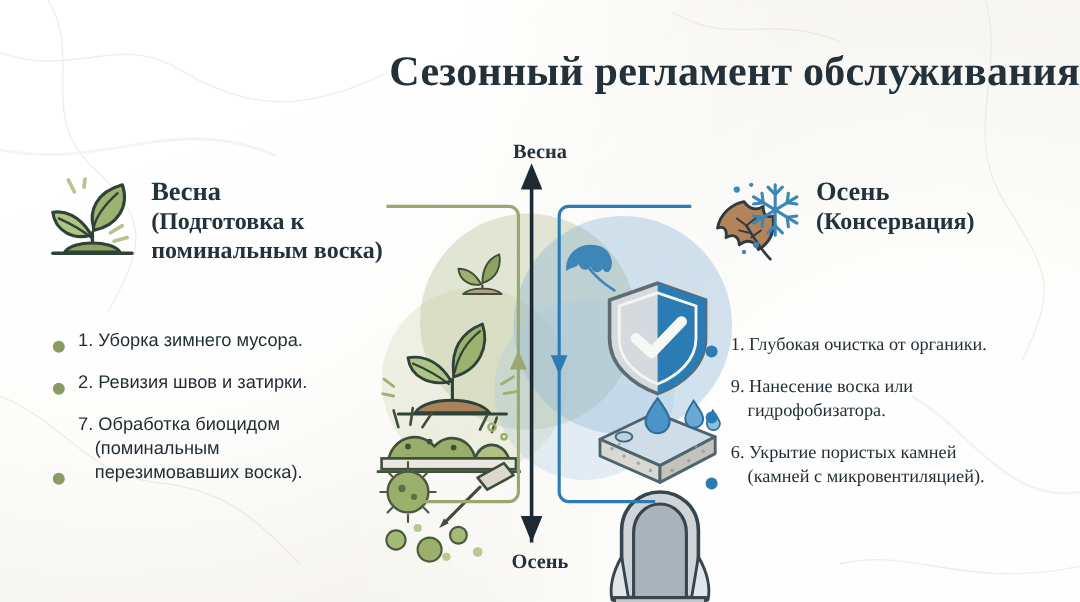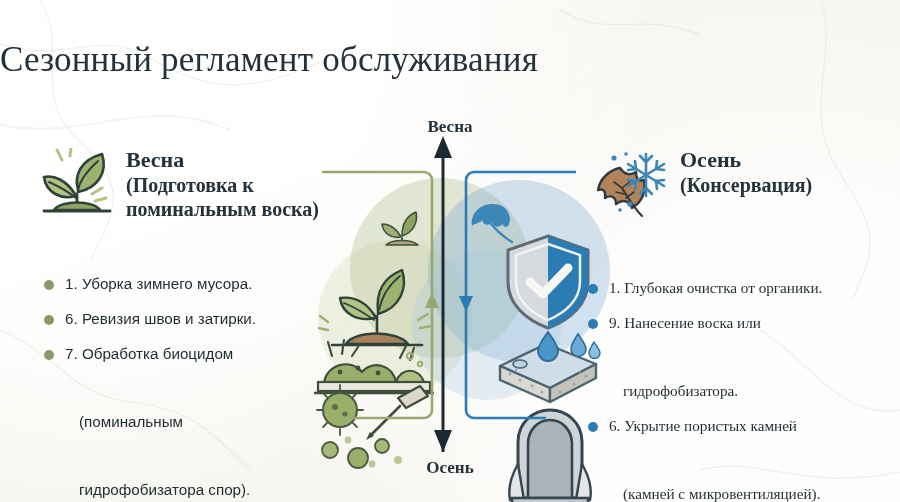--- a/index.html
+++ b/index.html
@@ -12,23 +12,23 @@
     position:relative;width:900px;height:502px;overflow:hidden;
     background:
       radial-gradient(circle at 12% 6%, rgba(255,255,255,.95) 0 30%, rgba(0,0,0,0) 60%),
       radial-gradient(circle at 88% 92%, rgba(255,255,255,.9) 0 25%, rgba(0,0,0,0) 55%),
       linear-gradient(160deg,#faf9f5 0%,#f5f4ee 45%,#f3f1ea 100%);
   }
   
   .veins{position:absolute;inset:0;pointer-events:none;opacity:.55;}
 
   .title{
-    position:absolute;left:0;right:0;top:40px;text-align:left;
+    position:absolute;left:0;right:0;top:40px;text-align:right;
     font-family:"Liberation Serif", serif;
-    font-weight:400;font-size:35px;letter-spacing:.2px;
+    font-weight:700;font-size:35px;letter-spacing:.2px;
     color:#23313a;white-space:nowrap;
   }
 
   
   .axis-label{
     position:absolute;left:0;width:900px;text-align:center;
     font-family:"Liberation Serif", serif;font-weight:700;
     font-size:17px;color:#23313a;
   }
   .axis-label.top{top:117px;}
@@ -39,26 +39,26 @@
   .colhead.left{left:40px;top:148px;width:330px;}
   .colhead.right{left:592px;top:148px;width:300px;}
   .head-text{font-family:"Liberation Serif", serif;color:#24323b;}
   .head-season{font-size:22px;font-weight:700;line-height:1.12;}
   .head-sub{font-size:20px;font-weight:700;line-height:1.22;}
 
   
   .list{position:absolute;}
   .list.left{left:44px;top:274px;width:300px;}
   .list.right{left:588px;top:278px;width:300px;font-family:Liberation Serif, serif;}
-  .li{display:flex;align-items:flex-start;gap:11px;margin-bottom:15px;}
+  .li{display:flex;align-items:flex-end;gap:11px;margin-bottom:15px;}
   .dot{flex:0 0 auto;width:10px;height:10px;border-radius:50%;margin-top:6px;}
   .li.green .dot{background:#8a9a64;}
   .li.blue .dot{background:#2b7cb5;}
   .li-text{font-size:15.2px;line-height:1.32;color:#1f2c33;}
-  .li-text .ind{display:block;padding-left:14px;margin-top:48px;}
+  .li-text .ind{display:block;padding-left:14px;}
 
   
   .center{position:absolute;left:300px;top:100px;width:300px;height:380px;}
   .blob{position:absolute;border-radius:50%;}
   .blob.g1{left:50px;top:78px;width:180px;height:180px;background:rgba(163,177,118,.30);}
   .blob.g2{left:18px;top:140px;width:155px;height:155px;background:rgba(196,206,160,.26);}
   .blob.b1{left:128px;top:80px;width:182px;height:182px;background:rgba(120,170,210,.33);}
   .blob.b2{left:112px;top:150px;width:150px;height:150px;background:rgba(160,198,226,.28);}
 
   .ico{position:absolute;}
@@ -297,29 +297,29 @@
   <div class="list left" data-name="spring-task-list">
     <div class="li green" data-name="list-item">
       <span class="dot" data-name="bullet-dot"></span>
       <span class="li-text" data-name="list-item-text">
         <span data-name="list-item-line1">1. Уборка зимнего мусора.</span>
       </span>
     </div>
     <div class="li green" data-name="list-item">
       <span class="dot" data-name="bullet-dot"></span>
       <span class="li-text" data-name="list-item-text">
-        <span data-name="list-item-line1">6. Ревизия швов и затирки.</span>
+        <span data-name="list-item-line1">2. Ревизия швов и затирки.</span>
       </span>
     </div>
     <div class="li green" data-name="list-item">
       <span class="dot" data-name="bullet-dot"></span>
       <span class="li-text" data-name="list-item-text">
         <span data-name="list-item-line1">7. Обработка биоцидом</span>
         <span class="ind" data-name="list-item-line2">(поминальным</span>
-        <span class="ind" data-name="list-item-line3">гидрофобизатора спор).</span>
+        <span class="ind" data-name="list-item-line3">перезимовавших воска).</span>
       </span>
     </div>
   </div>
 
   <div class="list right" data-name="autumn-task-list">
     <div class="li blue" data-name="list-item">
       <span class="dot" data-name="bullet-dot"></span>
       <span class="li-text" data-name="list-item-text">
         <span data-name="list-item-line1">1. Глубокая очистка от органики.</span>
       </span>

